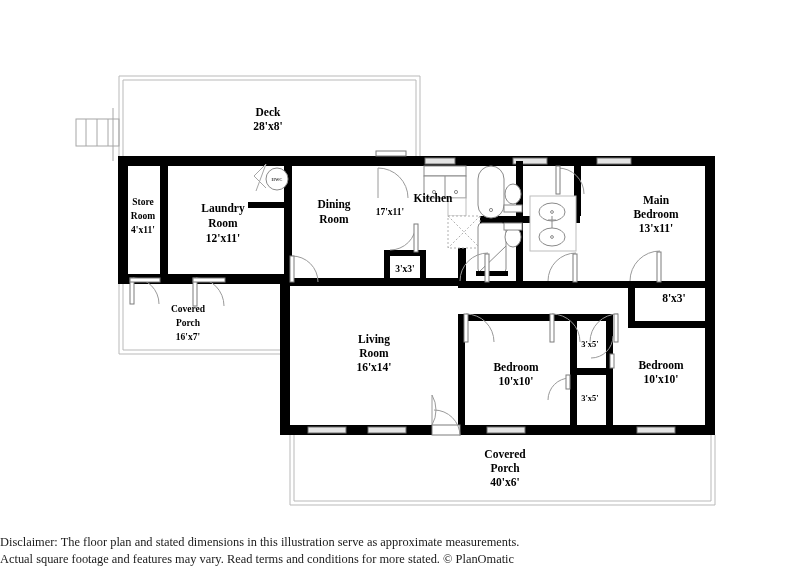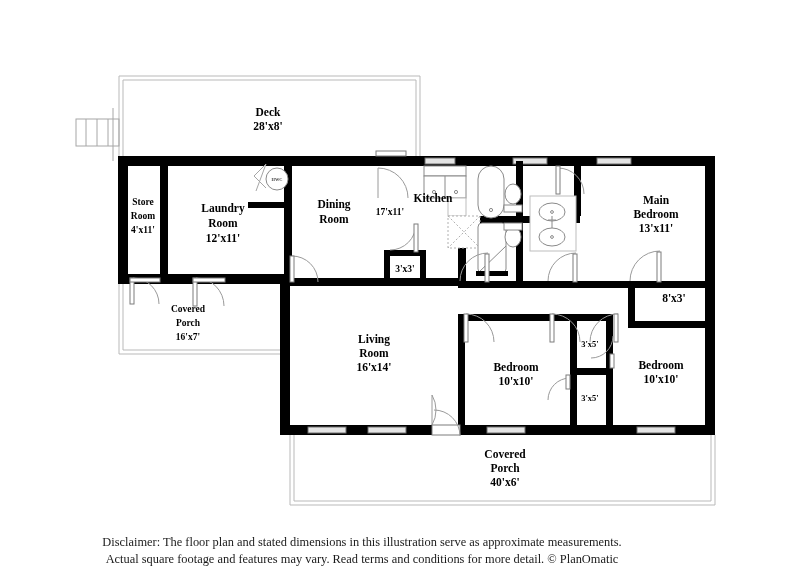--- a/index.html
+++ b/index.html
@@ -50,21 +50,21 @@
     font-weight: bold;
     fill: #444444;
     text-anchor: middle;
     font-size: 4.4px;
   }
   .disclaimer {
     position: absolute;
     left: 0;
     top: 518px;
     width: 724px;
-    text-align: center;
+    text-align: left;
     font-family: "Liberation Serif", "DejaVu Serif", serif;
     font-size: 12.4px;
     color: #1a1a1a;
     line-height: 17px;
   }
   .disclaimer div { white-space: nowrap; }
 </style>
 </head>
 <body>
 
@@ -309,16 +309,16 @@
       <text class="room-label" x="505" y="442">Covered</text>
       <text class="room-label" x="505" y="456">Porch</text>
       <text class="room-label" x="505" y="470">40'x6'</text>
 
     </g>
 
   </svg>
 
   <div class="disclaimer">
     <div>Disclaimer: The floor plan and stated dimensions in this illustration serve as approximate measurements.</div>
-    <div>Actual square footage and features may vary. Read terms and conditions for more detail. © PlanOmatic</div>
+    <div>Actual square footage and features may vary. Read terms and conditions for more stated. © PlanOmatic</div>
   </div>
 
 </div>
 
 </body></html>

